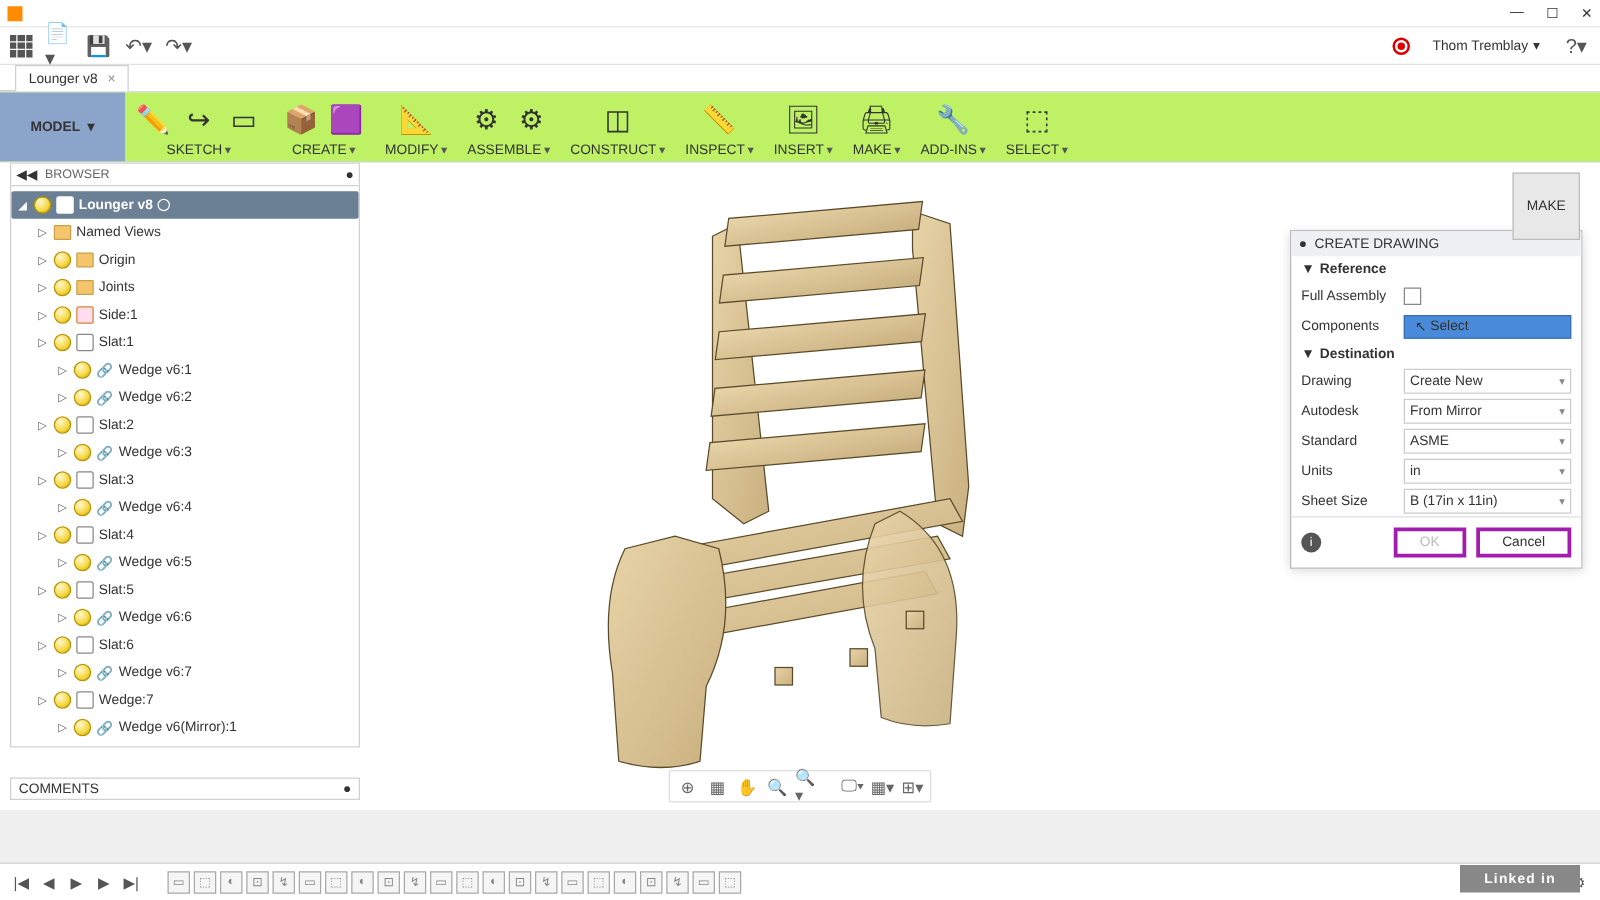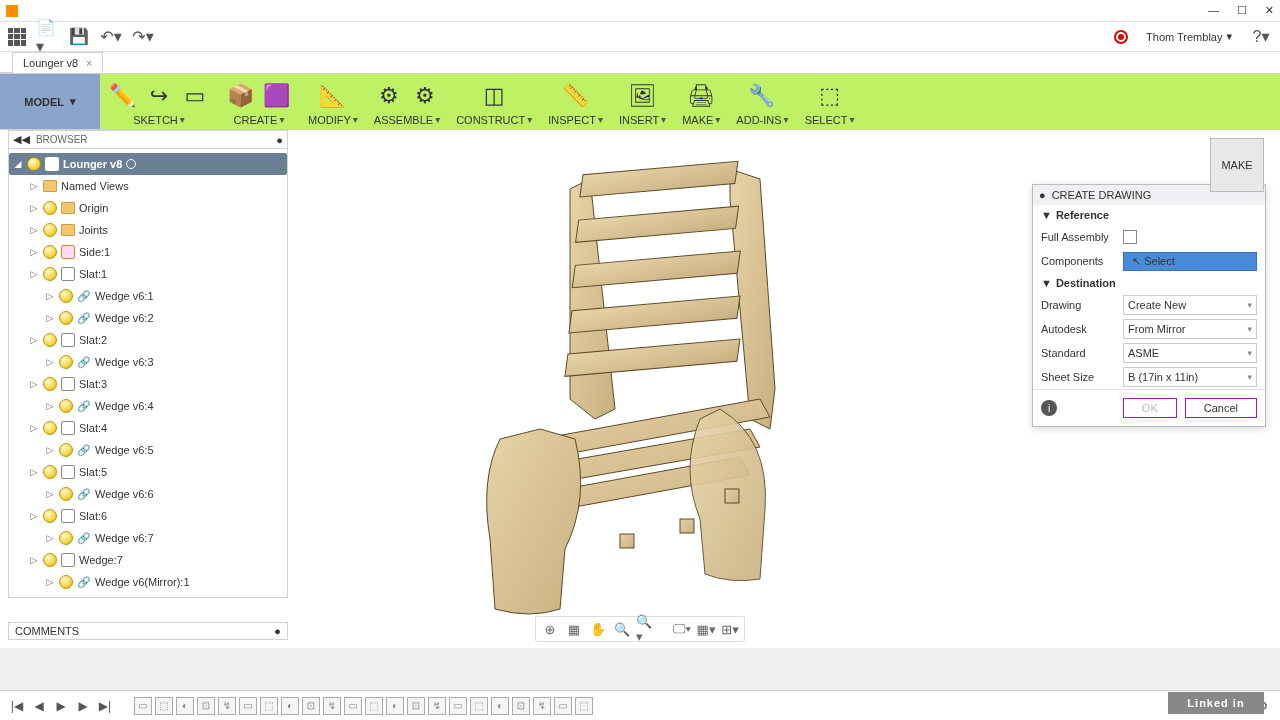--- a/index.html
+++ b/index.html
@@ -45,21 +45,21 @@
 .dialog-sec{padding:4px 8px;font-weight:bold;font-size:11px;display:flex;align-items:center;gap:4px}
 .dialog-row{display:flex;align-items:center;padding:3px 8px;height:24px}
 .dialog-row .lbl{width:82px;font-size:11px}
 .dialog-row .ctl{flex:1}
 .dropdown{width:100%;height:20px;border:1px solid #ccc;background:#fff;display:flex;align-items:center;padding:0 4px;font-size:11px;position:relative}
 .dropdown::after{content:"▾";position:absolute;right:4px;color:#888;font-size:9px}
 .checkbox{width:14px;height:14px;border:1px solid #888;background:#fff}
 .sel-btn{background:#4a8adb;color:#fff;padding:2px 8px;border:1px solid #3a6fb5;display:flex;align-items:center;gap:3px;font-size:11px}
 .dialog-ftr{display:flex;justify-content:flex-end;gap:8px;padding:8px;border-top:1px solid #e0e0e0;align-items:center}
 .dialog-ftr .info{width:16px;height:16px;border-radius:50%;background:#555;color:#fff;display:flex;align-items:center;justify-content:center;font-size:10px;margin-right:auto}
-.btn{padding:3px 18px;border:1px solid #a21caf;background:#fff;cursor:pointer}
+.btn{padding:3px 18px;border:3px solid #a21caf;background:#fff;cursor:pointer}
 .btn.disabled{color:#bbb}
 .viewcube{position:absolute;top:8px;right:16px;width:54px;height:54px;background:#e8e8e8;border:1px solid #bbb;display:flex;align-items:center;justify-content:center;font-size:9px;color:#888}
 .canvas{position:absolute;inset:0;display:flex;align-items:center;justify-content:center}
 .nav-bar{position:absolute;bottom:6px;left:50%;transform:translateX(-50%);display:flex;gap:4px;background:#fff;padding:2px 4px;border:1px solid #ddd;border-radius:2px}
 .nav-btn{width:20px;height:20px;display:flex;align-items:center;justify-content:center;color:#666;font-size:13px;cursor:pointer}
 .comments{position:absolute;left:8px;bottom:8px;width:280px;height:18px;border:1px solid #d0d0d0;display:flex;align-items:center;padding:0 6px;font-size:10px;color:#666;background:#fff}
 .timeline{position:absolute;bottom:0;left:0;right:0;height:30px;background:#fff;border-top:1px solid #d0d0d0;display:flex;align-items:center;padding:0 8px;gap:4px}
 .tl-btn{width:18px;height:18px;display:flex;align-items:center;justify-content:center;color:#555;font-size:12px;cursor:pointer}
 .tl-feat{width:18px;height:18px;border:1px solid #aaa;background:#f5f5f5;display:flex;align-items:center;justify-content:center;font-size:10px;color:#888}
 .watermark{position:absolute;bottom:6px;right:16px;width:96px;height:22px;background:#888;color:#fff;display:flex;align-items:center;justify-content:center;font-size:11px;font-weight:bold;letter-spacing:1px}
@@ -389,20 +389,26 @@
     <div class="dialog-row">
         <div class="lbl">Autodesk</div>
         <div class="ctl">
           <div class="dropdown">From Mirror</div>
         </div>
       </div>
     <div class="dialog-row">
         <div class="lbl">Standard</div>
         <div class="ctl">
           <div class="dropdown">ASME</div>
+        </div>
+      </div>
+    <div class="dialog-row">
+        <div class="lbl">Units</div>
+        <div class="ctl">
+          <div class="dropdown">in</div>
         </div>
       </div>
     <div class="dialog-row">
         <div class="lbl">Sheet Size</div>
         <div class="ctl">
           <div class="dropdown">B (17in x 11in)</div>
         </div>
       </div>
     <div class="dialog-ftr">
       <div class="info">i</div>

